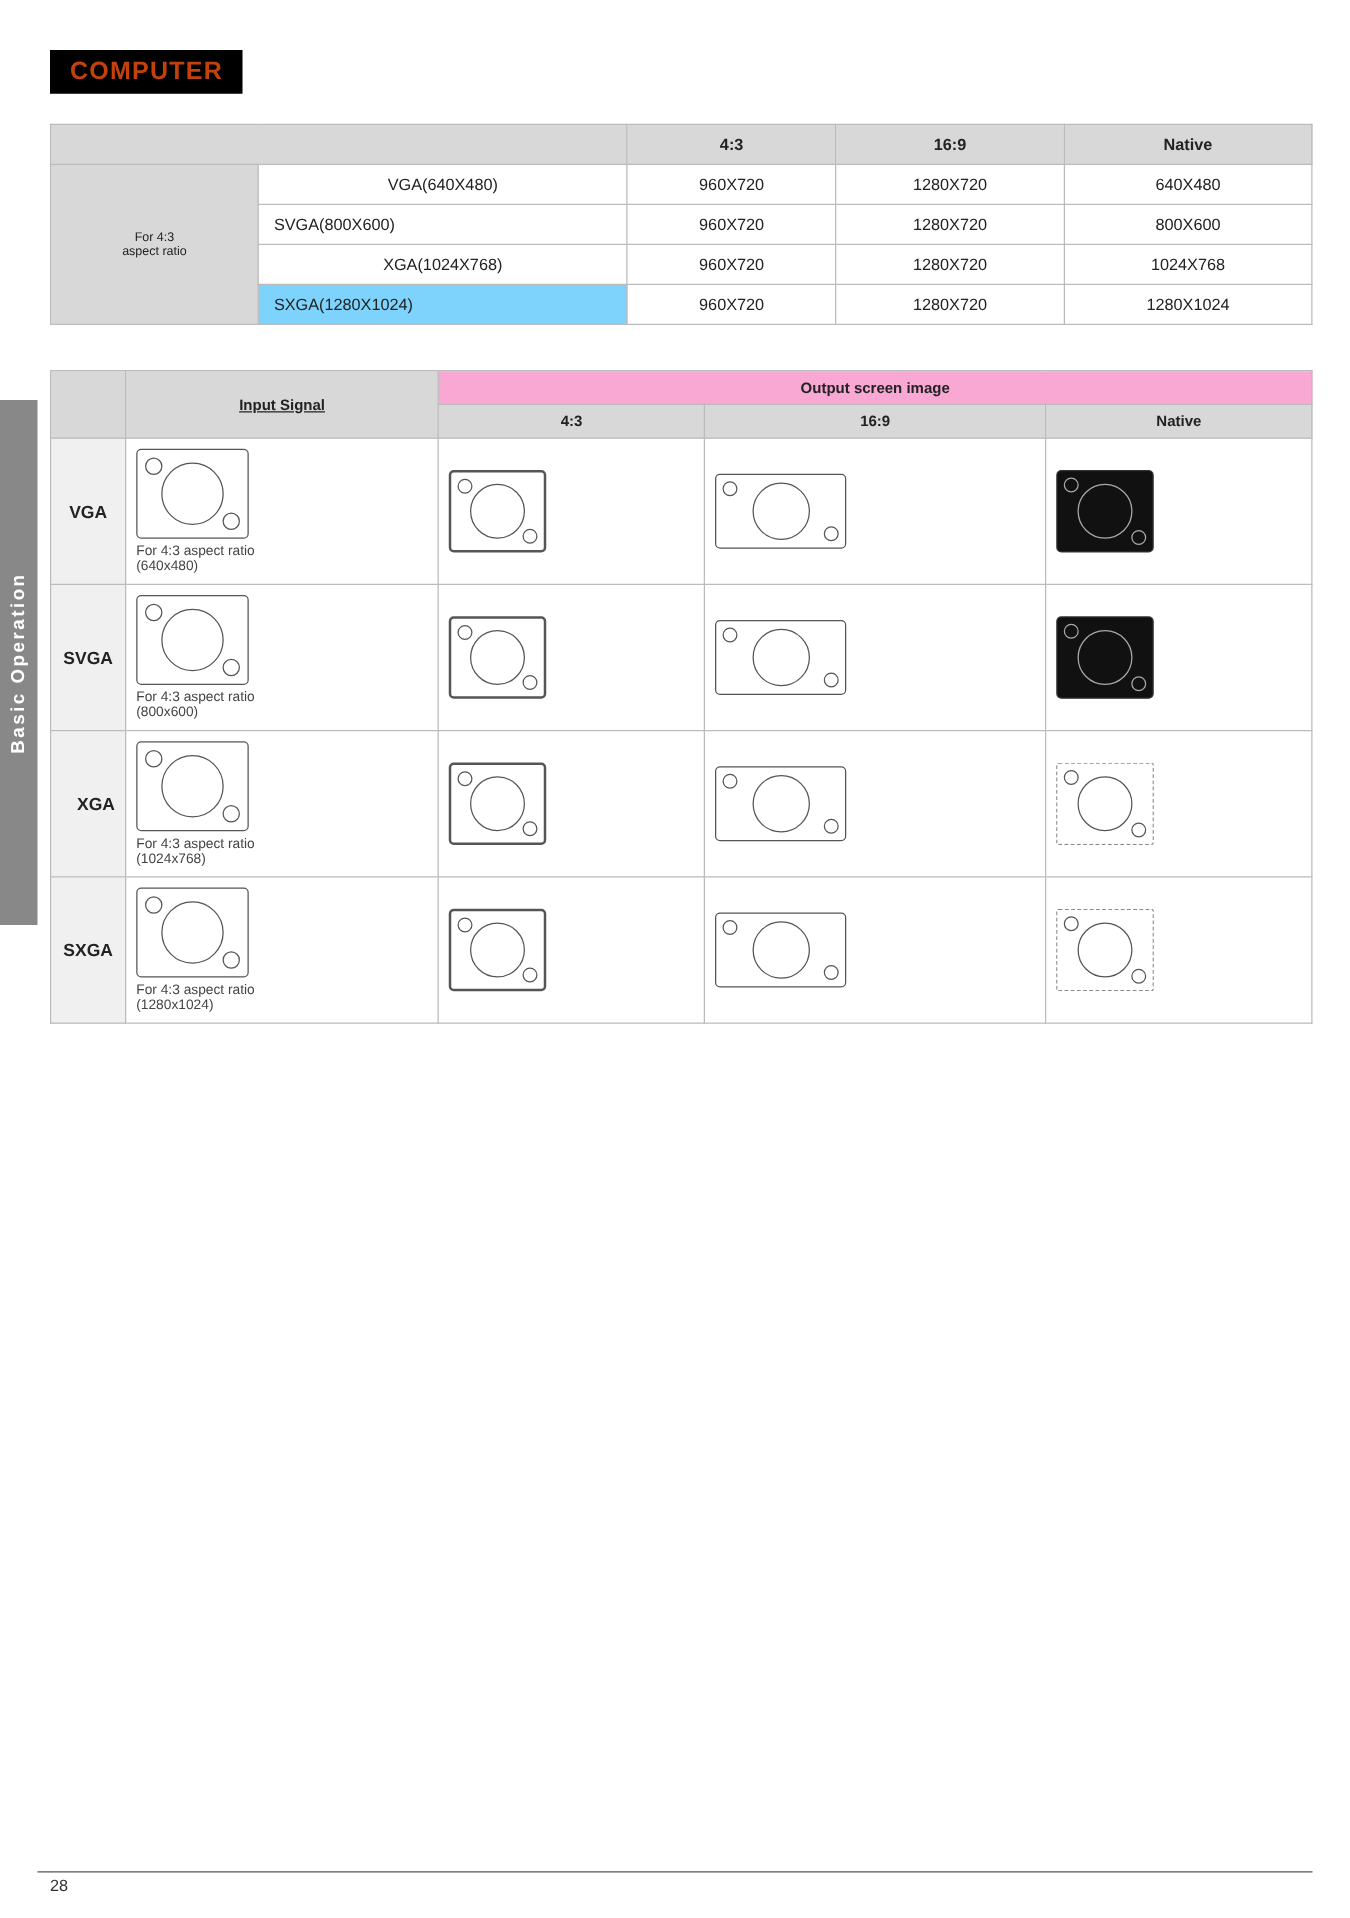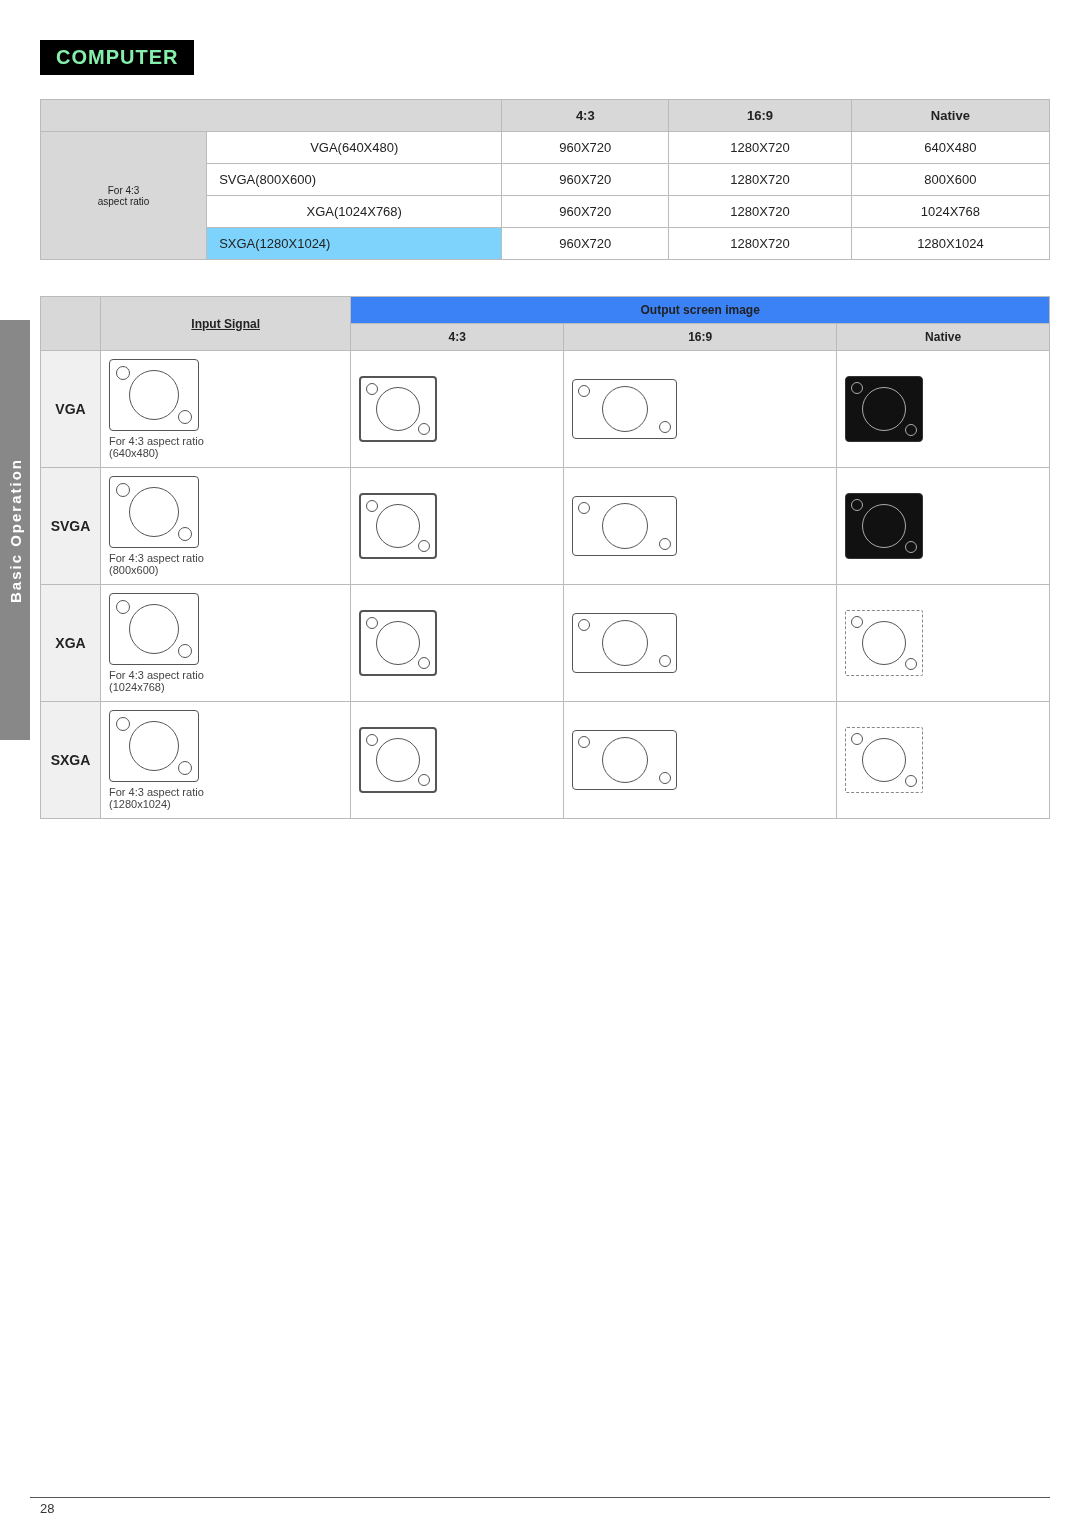--- a/index.html
+++ b/index.html
@@ -43,21 +43,21 @@
     .main-content {
       margin-left: 40px;
       margin-right: 30px;
       margin-top: 40px;
       flex: 1;
     }
 
     
     .computer-heading {
       background: #000;
-      color: #86efac;
+      color: #c2410c;
       font-size: 20px;
       font-weight: bold;
       padding: 6px 16px;
       display: inline-block;
       margin-bottom: 24px;
       letter-spacing: 1px;
     }
 
     
     .data-table {
@@ -372,21 +372,21 @@
           </tr>
         </tbody>
     </table>
 
     
     <table class="visual-table">
       <thead>
         <tr class="header-top">
           <th rowspan="2" style="border:1px solid #bbb; background:#d8d8d8;"></th>
           <th rowspan="2" style="background:#d8d8d8;text-decoration:underline;">Input Signal</th>
-          <th colspan="3" style="background:#3b82f6;">Output screen image</th>
+          <th colspan="3" style="background:#f9a8d4;">Output screen image</th>
         </tr>
         <tr class="header-sub">
           <th style="background:#d8d8d8;">4:3</th>
           <th style="background:#d8d8d8;">16:9</th>
           <th style="background:#d8d8d8;">Native</th>
         </tr>
       </thead>
       <tbody id="visual-table-body">
       <tr>
             <td class="row-label" style="background: rgb(240, 240, 240); font-weight: bold; font-size: 14px; width: 60px;">VGA</td>
@@ -448,21 +448,21 @@
             </td>
             <td style="background: rgb(255, 255, 255); padding: 8px; vertical-align: middle; text-align: center;">
               <div class="screen-native-black">
       <div class="small-circle-tl"></div>
       <div class="big-circle"></div>
       <div class="small-circle-br"></div>
     </div>
             </td>
           </tr>
           <tr>
-            <td class="row-label" style="background: rgb(240, 240, 240); font-weight: bold; font-size: 14px; width: 60px;">XGA</td>
+            <td class="row-label" style="background: rgb(240, 240, 240); font-weight: bold; font-size: 14px; width: 60px; text-align: right;">XGA</td>
             <td class="signal-cell" style="background: rgb(255, 255, 255); padding: 8px; vertical-align: bottom;">
               <div class="screen-43-input">
       <div class="small-circle-tl"></div>
       <div class="big-circle"></div>
       <div class="small-circle-br"></div>
     </div>
               <div class="signal-label" style="font-size: 11px; text-align: left; margin-top: 4px; white-space: pre-line;">For 4:3 aspect ratio
 (1024x768)</div>
             </td>
             <td style="background: rgb(255, 255, 255); padding: 8px; vertical-align: middle; text-align: center;">

